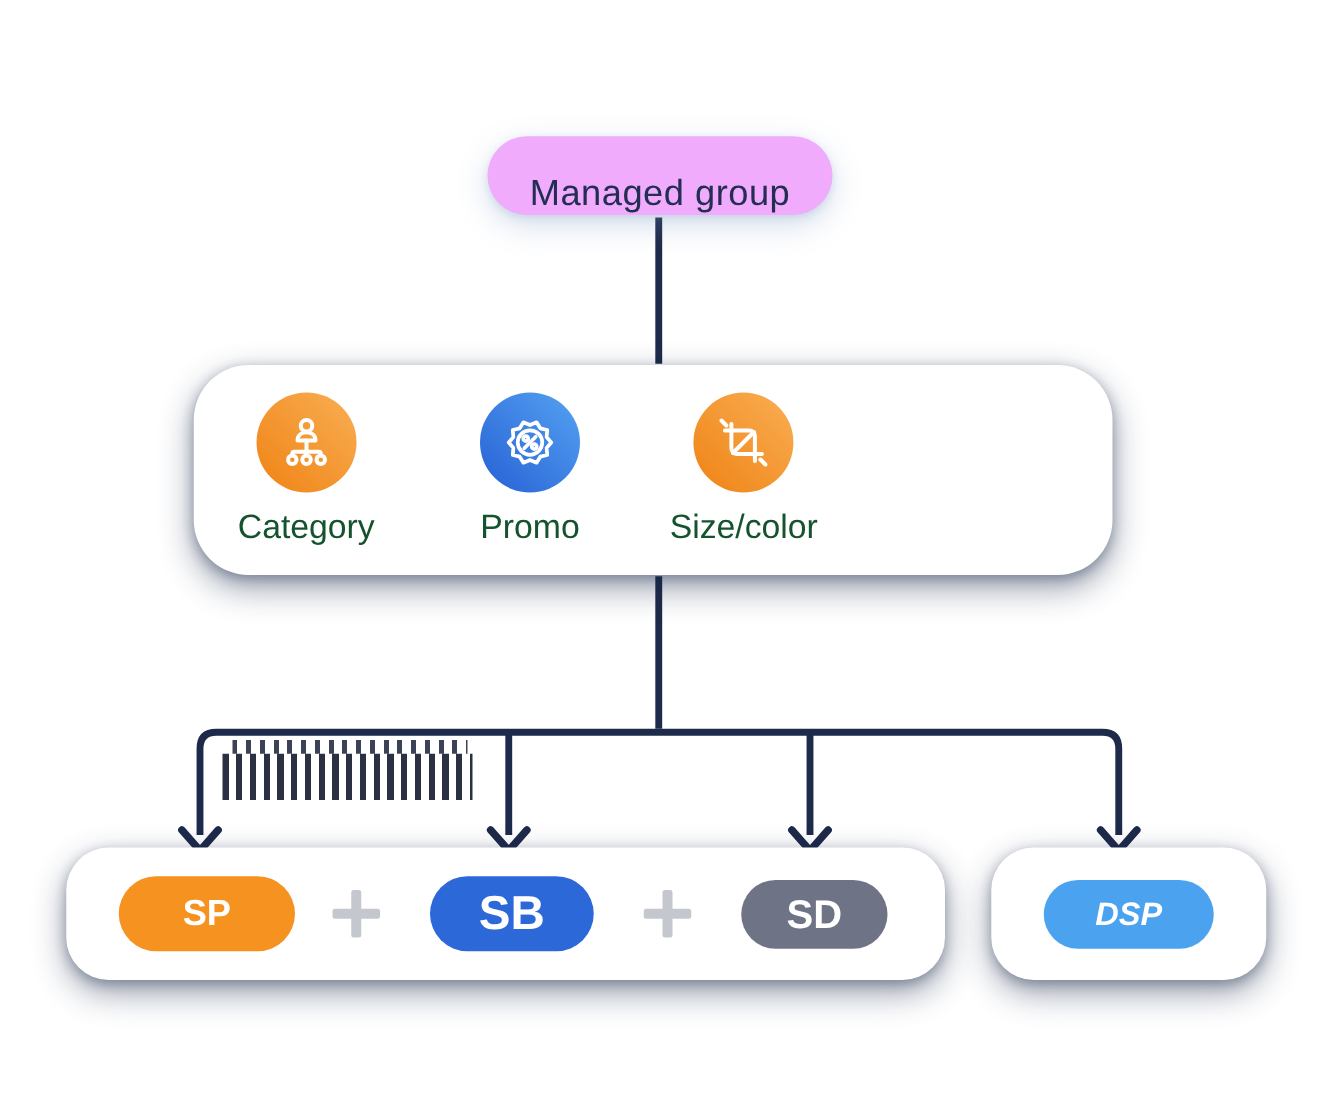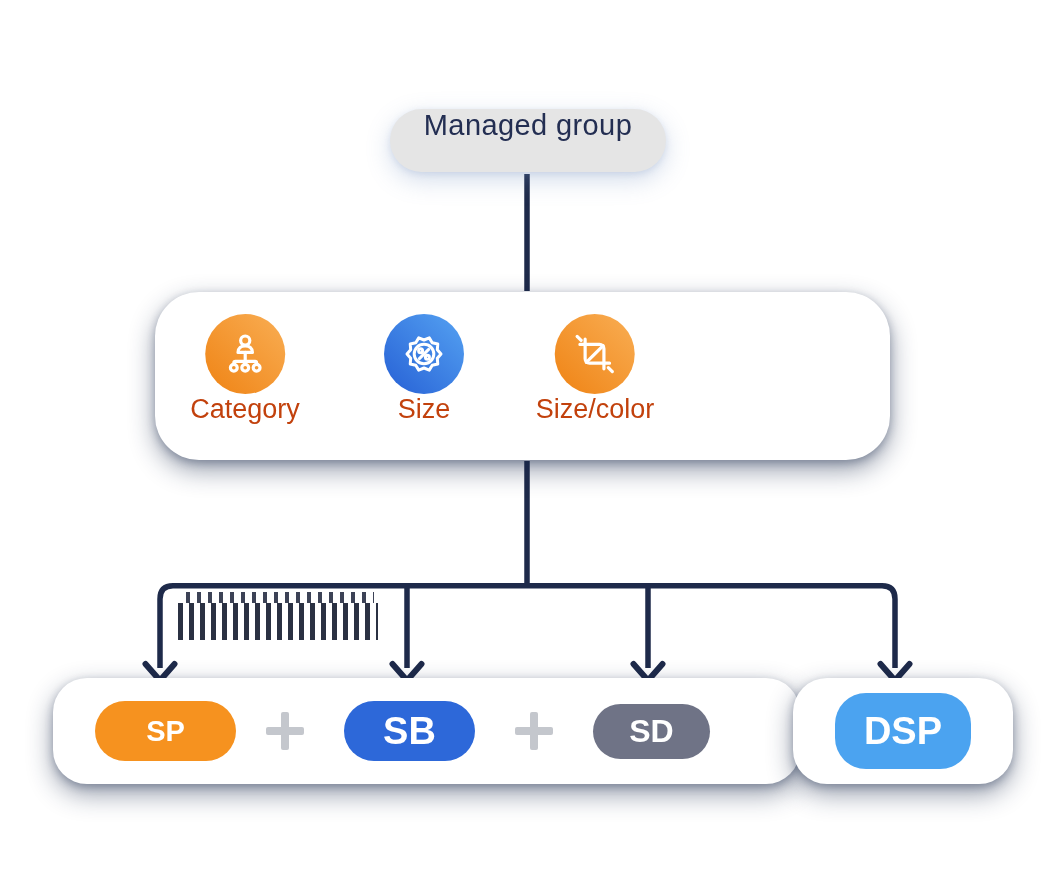--- a/index.html
+++ b/index.html
@@ -5,51 +5,51 @@
   html,body{margin:0;padding:0;background:#ffffff;}
   #canvas{
     position:relative;width:1056px;height:894px;background:#ffffff;overflow:hidden;
     font-family:"Liberation Sans", sans-serif;color:#232E52;
   }
   
   #connector-svg{position:absolute;left:0;top:0;z-index:1;}
   
   .root-pill{
     position:absolute;left:390px;top:109px;width:276px;height:63px;z-index:3;
-    background:#e5e5e5;border-radius:32px;display:flex;align-items:flex-start;justify-content:center;
+    background:#f0abfc;border-radius:32px;display:flex;align-items:flex-end;justify-content:center;
     box-shadow:0 8px 24px rgba(110,140,190,0.30), 0 2px 6px rgba(110,140,190,0.18);
     font-size:29px;font-weight:500;letter-spacing:.4px;color:#232E52;
   }
   
   .card{
     position:absolute;background:#FFFFFF;z-index:2;
     box-shadow:0 10px 26px rgba(24,40,74,0.45), 0 3px 9px rgba(24,40,74,0.30);
   }
   .card-managed{left:155px;top:292px;width:735px;height:168px;border-radius:44px;}
-  .card-sponsored{left:53px;top:678px;width:703px;height:106px;border-radius:34px;padding-left:44px;}
+  .card-sponsored{left:53px;top:678px;width:703px;height:106px;border-radius:34px;}
   .card-dsp{left:793px;top:678px;width:220px;height:106px;border-radius:34px;display:flex;align-items:center;justify-content:center;}
   
   .mg-item{position:absolute;top:22px;transform:translateX(-50%);text-align:center;}
   .mg-item .circle{
     width:80px;height:80px;border-radius:50%;margin:0 auto;
     display:flex;align-items:center;justify-content:center;
   }
   .tint-orange{background:linear-gradient(225deg,#F9AE54 0%,#EF8314 100%);}
   .tint-blue{background:linear-gradient(225deg,#55A2F2 0%,#2660D5 100%);}
-  .mg-item .lbl{font-size:27px;color:#c2410c;white-space:nowrap;}
+  .mg-item .lbl{margin-top:12px;font-size:27px;color:#14532d;white-space:nowrap;}
   .icon-svg{width:48px;height:48px;display:block;}
   
   .pill{
     position:absolute;border-radius:31px;display:flex;align-items:center;justify-content:center;
     color:#fff;font-weight:700;
   }
   .pill-sp{left:42px;top:23px;width:141px;height:60px;font-size:29px;}
   .pill-sb{left:291px;top:23px;width:131px;height:60px;font-size:38px;}
   .pill-sd{left:540px;top:26px;width:117px;height:55px;font-size:32px;border-radius:28px;}
-  .pill-dsp{position:static;width:136px;height:76px;font-size:38px;border-radius:31px;}
+  .pill-dsp{position:static;width:136px;height:55px;font-size:26px;border-radius:31px;font-style:italic;}
   
   .plus{position:absolute;top:34px;width:38px;height:38px;}
   .plus::before,.plus::after{content:"";position:absolute;background:#C4C7CD;border-radius:2px;}
   .plus::before{left:15px;top:0;width:8px;height:38px;}
   .plus::after{left:0;top:15px;width:38px;height:8px;}
   .plus-1{left:213px;}
   .plus-2{left:462px;}
   
   .artifact{position:absolute;z-index:1;}
   .artifact-a{left:186px;top:592px;width:188px;height:11px;
@@ -106,21 +106,21 @@
     <div class="mg-item" style="left:269px;">
       <div class="circle tint-blue">
         <svg class="icon-svg" viewBox="0 0 24 24" fill="none" stroke="#ffffff" stroke-width="1.5" stroke-linecap="round" stroke-linejoin="round">
           <path d="M20.5 12 L18.66 14.16 L18.88 17 L16.12 17.66 L14.63 20.08 L12 19 L9.37 20.08 L7.88 17.66 L5.12 17 L5.34 14.16 L3.5 12 L5.34 9.84 L5.12 7 L7.88 6.34 L9.37 3.92 L12 5 L14.63 3.92 L16.12 6.34 L18.88 7 L18.66 9.84 Z"></path>
           <circle cx="12" cy="12" r="4.9"></circle>
           <circle cx="10.3" cy="10.4" r="1.0"></circle>
           <circle cx="13.7" cy="13.6" r="1.0"></circle>
           <path d="M14.3 9.7 L9.7 14.3"></path>
         </svg>
       </div>
-      <div class="lbl">Size</div>
+      <div class="lbl">Promo</div>
     </div>
 
     <div class="mg-item" style="left:440px;text-align:center;">
       <div class="circle tint-orange">
         <svg class="icon-svg" viewBox="0 0 24 24" fill="none" stroke="#ffffff" stroke-width="1.6" stroke-linecap="round" stroke-linejoin="round">
           <path d="M7.2 4.6 V14.4 a2.2 2.2 0 0 0 2.2 2.2 H19.4"></path>
           <path d="M4.6 7.2 H14.4 a2.2 2.2 0 0 1 2.2 2.2 V19.4"></path>
           <path d="M16.2 7.8 L7.8 16.2"></path>
           <path d="M3.2 3.2 L5.2 5.2"></path>
           <path d="M18.8 18.8 L20.8 20.8"></path>

